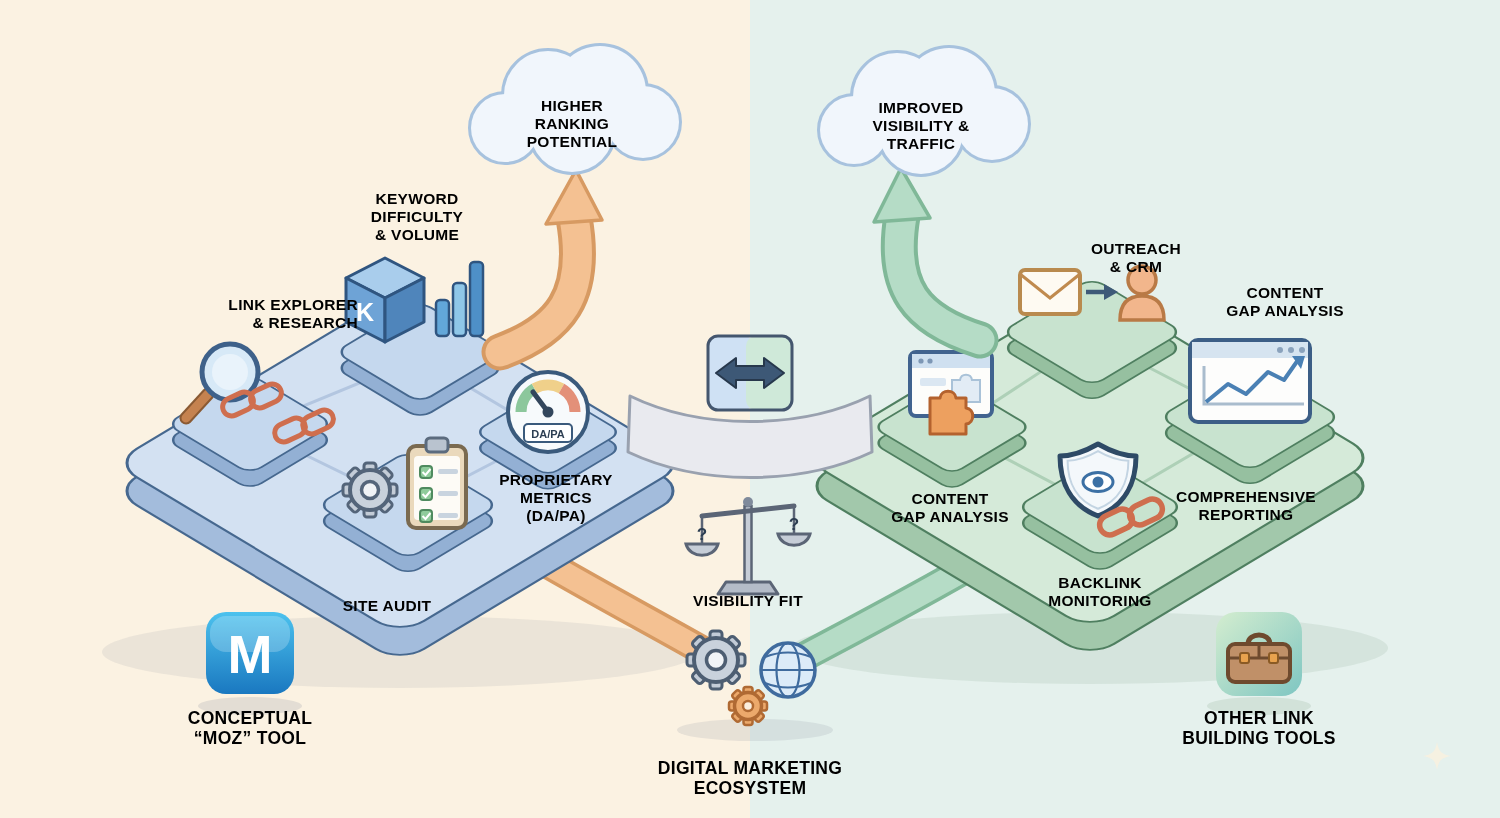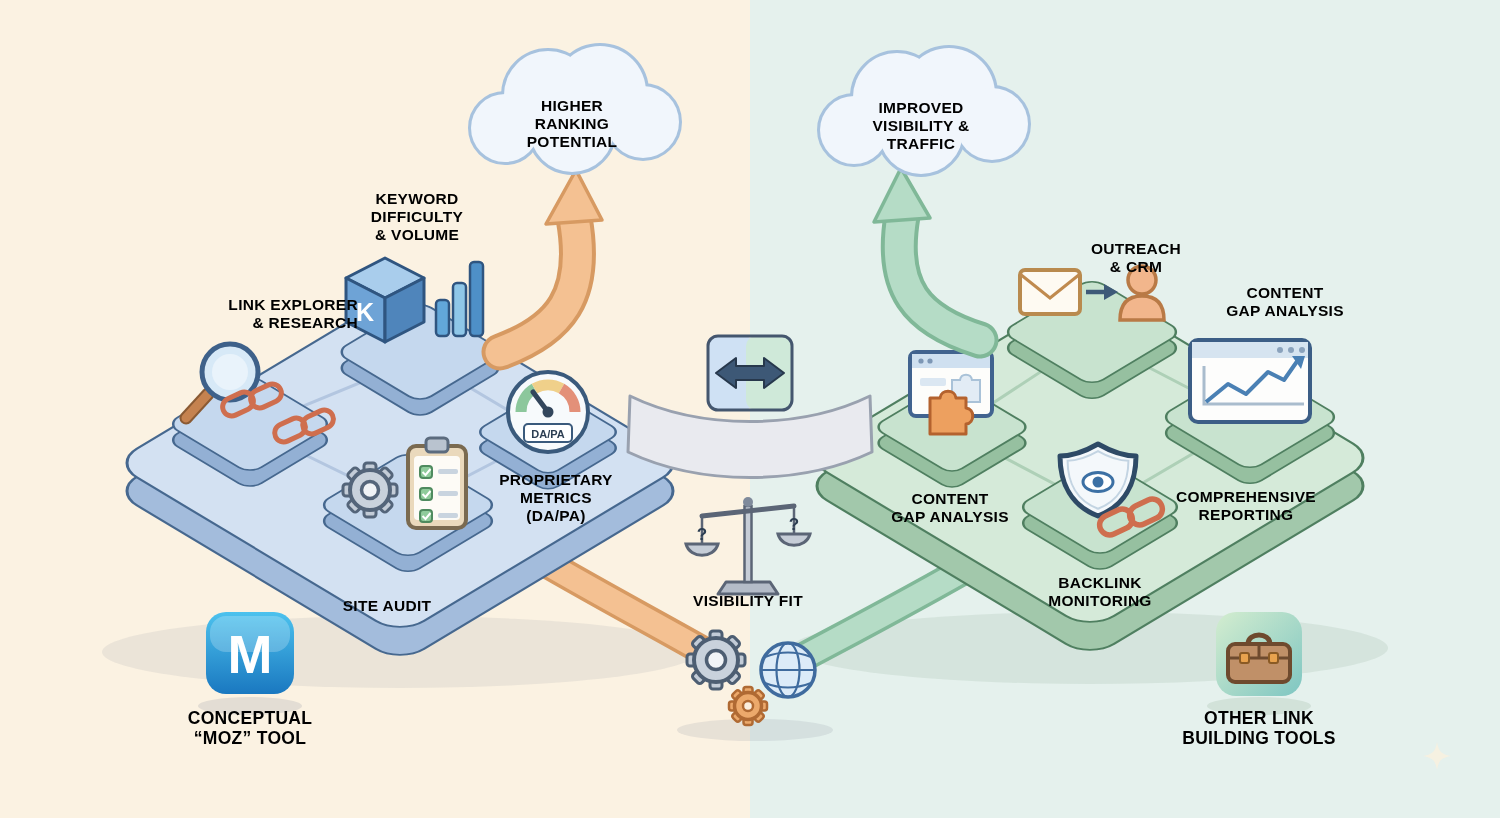--- a/index.html
+++ b/index.html
@@ -377,20 +377,22 @@
 VISIBILITY &amp;
 TRAFFIC</div>
   <div class="lbl" style="left:248px; top:314px;text-align:right;">LINK EXPLORER
 &amp; RESEARCH</div>
   <div class="lbl" style="left:556px; top:498px;">PROPRIETARY
 METRICS
 (DA/PA)</div>
   <div class="lbl" style="left:387px; top:598px;margin-top:8px;">SITE AUDIT</div>
 
   <div class="lbl" style="left:748px; top:601px;">VISIBILITY FIT</div>
+  <div class="lbl lbl-lg" style="left:750px; top:778px;">DIGITAL MARKETING
+ECOSYSTEM</div>
 
   <div class="lbl" style="left:1136px; top:216px;margin-top:42px;">OUTREACH
 &amp; CRM</div>
   <div class="lbl" style="left:1285px; top:302px;">CONTENT
 GAP ANALYSIS</div>
   <div class="lbl" style="left:950px; top:508px;">CONTENT
 GAP ANALYSIS</div>
   <div class="lbl" style="left:1246px; top:506px;">COMPREHENSIVE
 REPORTING</div>
   <div class="lbl" style="left:1100px; top:592px;">BACKLINK

